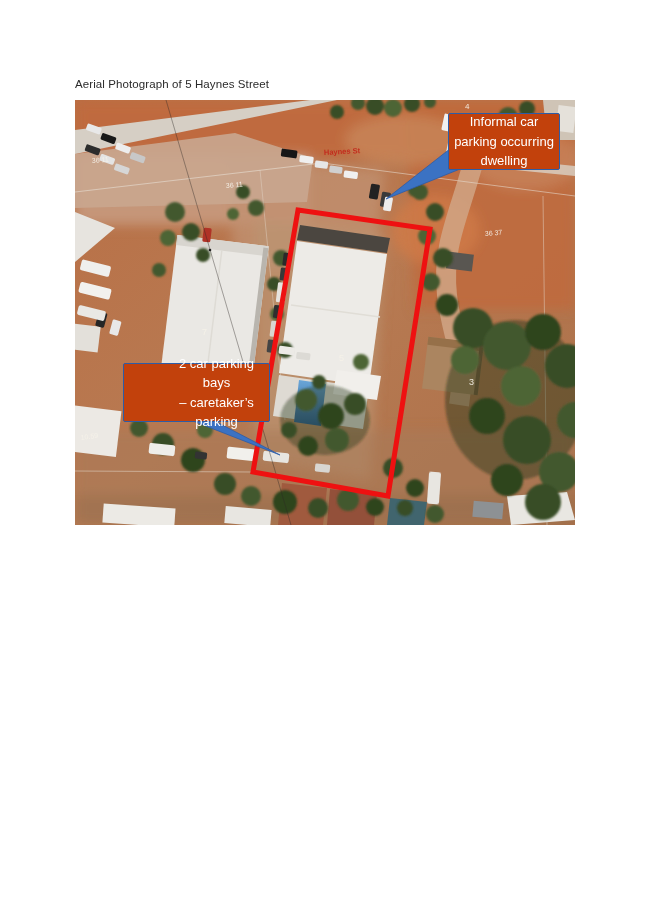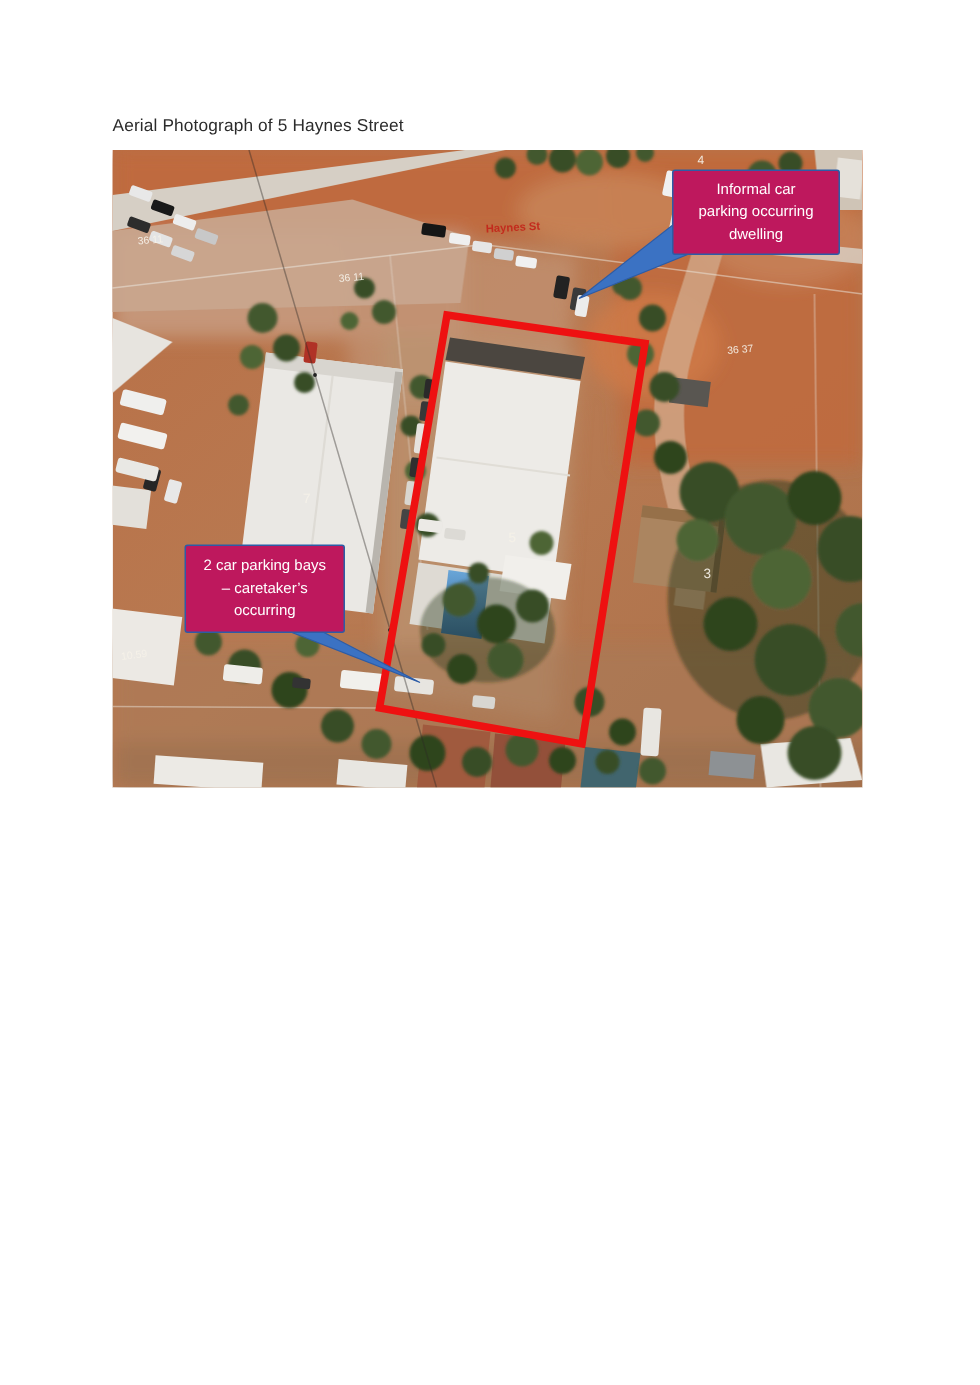--- a/index.html
+++ b/index.html
@@ -9,26 +9,26 @@
   }
   .title{
     position:absolute;left:75px;top:78px;margin:0;
     font-size:11.5px;font-weight:400;color:#2b2b2b;letter-spacing:.1px;
   }
   .photo{
     position:absolute;left:75px;top:100px;width:500px;height:425px;overflow:hidden;
   }
   .photo svg{position:absolute;left:0;top:0;}
   .callout{
-    position:absolute;background:#be185d;border:1px solid #2d5ca6;border-radius:2px;
+    position:absolute;background:#c2410c;border:1px solid #2d5ca6;border-radius:2px;
     color:#ffffff;display:flex;flex-direction:column;justify-content:center;align-items:center;
-    text-align:center;font-size:10px;line-height:1.5;
+    text-align:center;font-size:13px;line-height:1.5;
   }
   .callout-informal{left:373px;top:13px;width:110px;height:55px;}
-  .callout-caretaker{left:48px;top:263px;width:105px;height:57px;}
+  .callout-caretaker{left:48px;top:263px;width:105px;height:57px;padding-left:40px;}
   .maplabel{fill:#f6f2e9;opacity:.92;font-family:"Liberation Sans",sans-serif;}
   .street{fill:#c3281c;font-weight:bold;font-family:"Liberation Sans",sans-serif;opacity:.95;}
 </style>
 </head>
 <body>
 
 <div class="page">
 
   <h1 class="title">Aerial Photograph of 5 Haynes Street</h1>
 
@@ -268,17 +268,17 @@
 
     <div class="callout callout-informal">
       <div>Informal car</div>
       <div>parking occurring</div>
       <div>dwelling</div>
     </div>
 
     <div class="callout callout-caretaker">
       <div>2 car parking bays</div>
       <div>– caretaker’s</div>
-      <div>occurring</div>
+      <div>parking</div>
     </div>
   </div>
 
 </div>
 
 </body></html>

